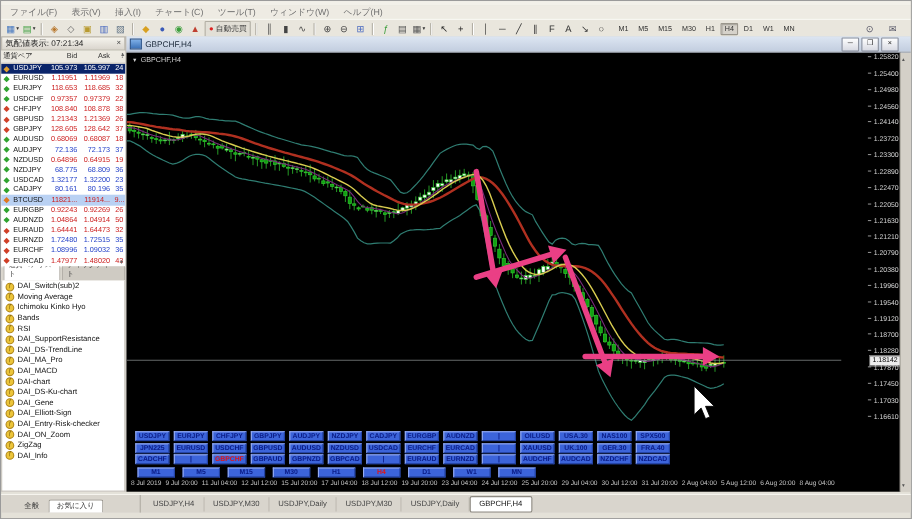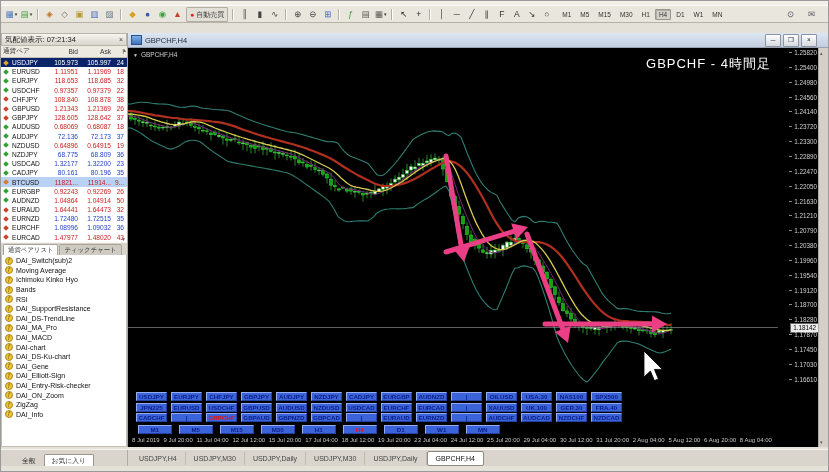--- a/index.html
+++ b/index.html
@@ -18,21 +18,21 @@
   .tsep{width:1px;height:11px;background:#b2aea4;border-right:1px solid #fff;margin:0 3px;}
   .auto{border:1px solid #b2aea4;background:#e2dfd6;border-radius:1px;padding:0 3px;gap:2px;}
   .auto-dot{color:#d22;font-size:7px;}
   .auto-label{font-size:7px;color:#333;}
   .tfbar{display:flex;align-items:center;margin-left:4px;gap:1px;}
   .tf-btn{font-size:6.5px;color:#333;padding:1px 3px;border:1px solid transparent;border-radius:1px;}
   .tf-btn.active{border:1px solid #9a968c;background:#d6d2ca;box-shadow:inset 1px 1px 1px rgba(0,0,0,.18);}
   .tb-right{margin-left:auto;display:flex;gap:6px;padding-right:6px;}
   
   .main{position:absolute;top:32px;left:0;right:0;top:32px;bottom:24px;display:flex;}
-  .left-panel{width:127px;display:flex;flex-direction:column;background:#e4e1d8;
+  .left-panel{width:114px;display:flex;flex-direction:column;background:#e4e1d8;
               border-right:1px solid #aaa6a0;box-sizing:border-box;justify-content:center;}
   .panel-title{height:13px;flex:none;background:linear-gradient(#f6f4ee,#d9d5cd);
                border:1px solid #b8b4aa;display:flex;align-items:center;gap:2px;
                font-size:7.5px;color:#222;padding:0 3px;box-sizing:border-box;}
   .panel-title .close{margin-left:auto;font-size:7px;color:#444;line-height:7px;}
   .mw-head{height:11px;flex:none;display:flex;align-items:center;background:#edeae2;
            border-bottom:1px solid #c2beb6;font-size:6.6px;color:#333;position:relative;}
   .mw-head .c{box-sizing:border-box;padding:0 2px;}
   .c0{width:46px;} .c1{width:33px;text-align:right;} .c2{width:33px;text-align:right;} .c3{width:13px;text-align:right;}
   .scroll-up{position:absolute;right:0;top:1px;font-size:5px;color:#666;}
@@ -97,20 +97,29 @@
   .lb-tab.active{background:#fff;border:1px solid #9a968e;border-bottom:none;border-radius:2px 2px 0 0;}
   .ctabs{display:flex;align-items:center;height:100%;padding-left:3px;}
   .ctab{font-size:7px;color:#444;padding:2px 8px;border-right:1px solid #c0bcb4;line-height:9px;}
   .ctab.active{background:#fff;border:1px solid #8e8a82;border-radius:2px;color:#111;}
 </style>
 </head>
 <body>
 
 <div class="app">
   <div class="top-strip"></div>
+  <div class="menubar">
+      <div class="menu-item">ファイル(F)</div>
+      <div class="menu-item">表示(V)</div>
+      <div class="menu-item">挿入(I)</div>
+      <div class="menu-item">チャート(C)</div>
+      <div class="menu-item">ツール(T)</div>
+      <div class="menu-item">ウィンドウ(W)</div>
+      <div class="menu-item">ヘルプ(H)</div>
+    </div>
   <div class="toolbar">
     <span style="display:flex;align-items:center;">
         <span class="tbtn" style="color: rgb(74, 122, 192);">▦<span class="dd">▾</span></span>
         <span class="tbtn" style="color: rgb(60, 158, 60);">▤<span class="dd">▾</span></span>
         <span class="tsep"></span>
         <span class="tbtn" style="color: rgb(184, 118, 42);">◈</span>
         <span class="tbtn" style="color: rgb(112, 112, 112);">◇</span>
         <span class="tbtn" style="color: rgb(184, 154, 48);">▣</span>
         <span class="tbtn" style="color: rgb(74, 106, 192);">▥</span>
         <span class="tbtn" style="color: rgb(102, 120, 138);">▨</span>
@@ -741,21 +750,20 @@
               <polygon points="440,295 426.8,284.0 442.7,278.0" fill="#ea3f85"></polygon>
               <line x1="417" y1="276" x2="531.5" y2="276.0" stroke="#ea3f85" stroke-width="5" stroke-linecap="round"></line>
               <polygon points="539,276 524.0,284.5 524.0,267.5" fill="#ea3f85"></polygon>
             </g>
             <path d="M516 303 L516 329 L522.4 323 L526.4 332.6 L530.4 331 L526.4 321.4 L534.4 321.4 Z" fill="#ffffff" stroke="#000000" stroke-width="0.8"></path>
           </svg>
         <div class="mini-symbol">
           <span class="tri">▼</span>
           <span>GBPCHF,H4</span>
         </div>
-        <div class="overlay-title">GBPCHF - 4時間足</div>
         <div class="price-scale">
           <div class="price-box">1.18142</div>
         <span class="pl" style="top: 1px;">1.25820</span>
             <span class="pl" style="top: 15.85px;">1.25400</span>
             <span class="pl" style="top: 30.7px;">1.24980</span>
             <span class="pl" style="top: 45.55px;">1.24560</span>
             <span class="pl" style="top: 60.4px;">1.24140</span>
             <span class="pl" style="top: 75.25px;">1.23720</span>
             <span class="pl" style="top: 90.1px;">1.23300</span>
             <span class="pl" style="top: 104.95px;">1.22890</span>

